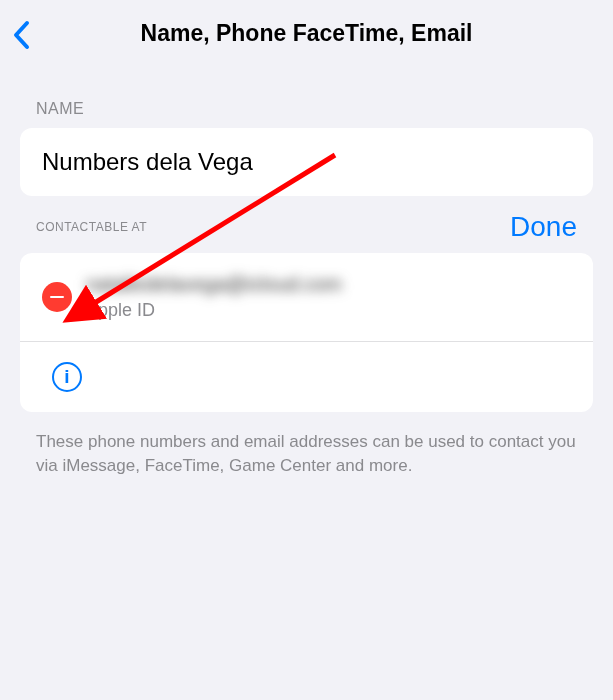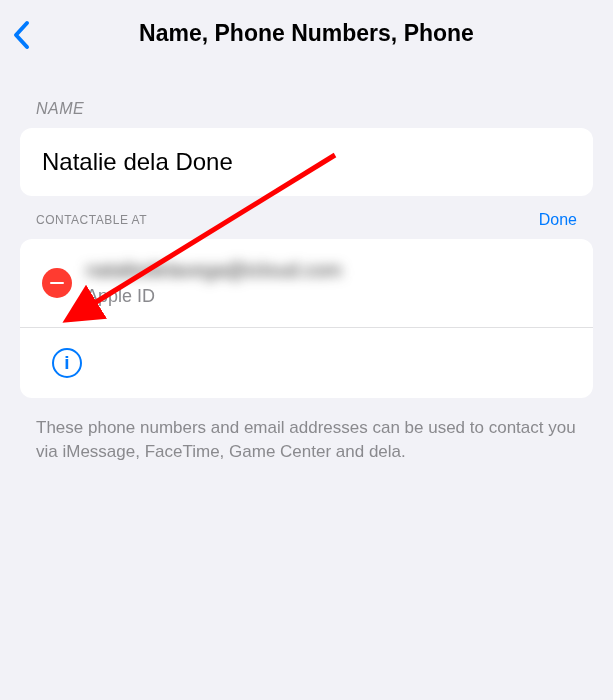--- a/index.html
+++ b/index.html
@@ -32,35 +32,34 @@
     .header-title {
       font-size: 23px;
       font-weight: 600;
       color: #000;
     }
     .section-label {
       font-size: 16px;
       color: #8a8a8e;
       padding: 28px 36px 10px 36px;
       letter-spacing: 0.5px;
-      font-style: italic;
     }
     .section-row {
       display: flex;
       justify-content: space-between;
       align-items: center;
       padding: 15px 36px 10px 36px;
     }
     .section-row .section-label-inline {
       font-size: 12px;
       color: #8a8a8e;
       letter-spacing: 0.5px;
     }
     .done-button {
-      font-size: 16px;
+      font-size: 28px;
       color: #007aff;
       cursor: pointer;
       font-weight: 400;
     }
     .card {
       background: #fff;
       border-radius: 12px;
       margin: 0 20px;
       overflow: hidden;
     }
@@ -147,27 +146,27 @@
   </style>
 </head>
 <body>
 
 <div class="header">
   <div class="back-button">
     <svg width="20" height="30" viewBox="0 0 20 30">
       <path d="M 15 3 L 4 15 L 15 27" stroke="#007aff" stroke-width="4" fill="none" stroke-linecap="round" stroke-linejoin="round"></path>
     </svg>
   </div>
-  <div class="header-title">Name, Phone Numbers, Phone</div>
+  <div class="header-title">Name, Phone FaceTime, Email</div>
 </div>
 
 <div class="section-label">NAME</div>
 
 <div class="card">
-  <div class="name-value">Natalie dela Done</div>
+  <div class="name-value">Numbers dela Vega</div>
 </div>
 
 <div class="section-row">
   <div class="section-label-inline">CONTACTABLE AT</div>
   <div class="done-button">Done</div>
 </div>
 
 <div class="card">
   <div class="contact-item">
     <div class="delete-circle">
@@ -178,21 +177,21 @@
       <div class="contact-sub">Apple ID</div>
     </div>
   </div>
   <div class="contact-item">
     <div class="info-button">
       <span>i</span>
     </div>
   </div>
 </div>
 
-<div class="footer-text">These phone numbers and email addresses can be used to contact you via iMessage, FaceTime, Game Center and dela.</div>
+<div class="footer-text">These phone numbers and email addresses can be used to contact you via iMessage, FaceTime, Game Center and more.</div>
 
 <svg class="arrow-overlay" width="613" height="700" style="top:0;left:0;">
   <defs>
     <marker id="arrowhead" markerWidth="8" markerHeight="8" refX="2" refY="4" orient="auto">
       <polygon points="0 0, 8 4, 0 8" fill="#ff0000"></polygon>
     </marker>
   </defs>
   <line x1="335" y1="155" x2="88" y2="307" stroke="#ff0000" stroke-width="5" marker-end="url(#arrowhead)"></line>
 </svg>
 

